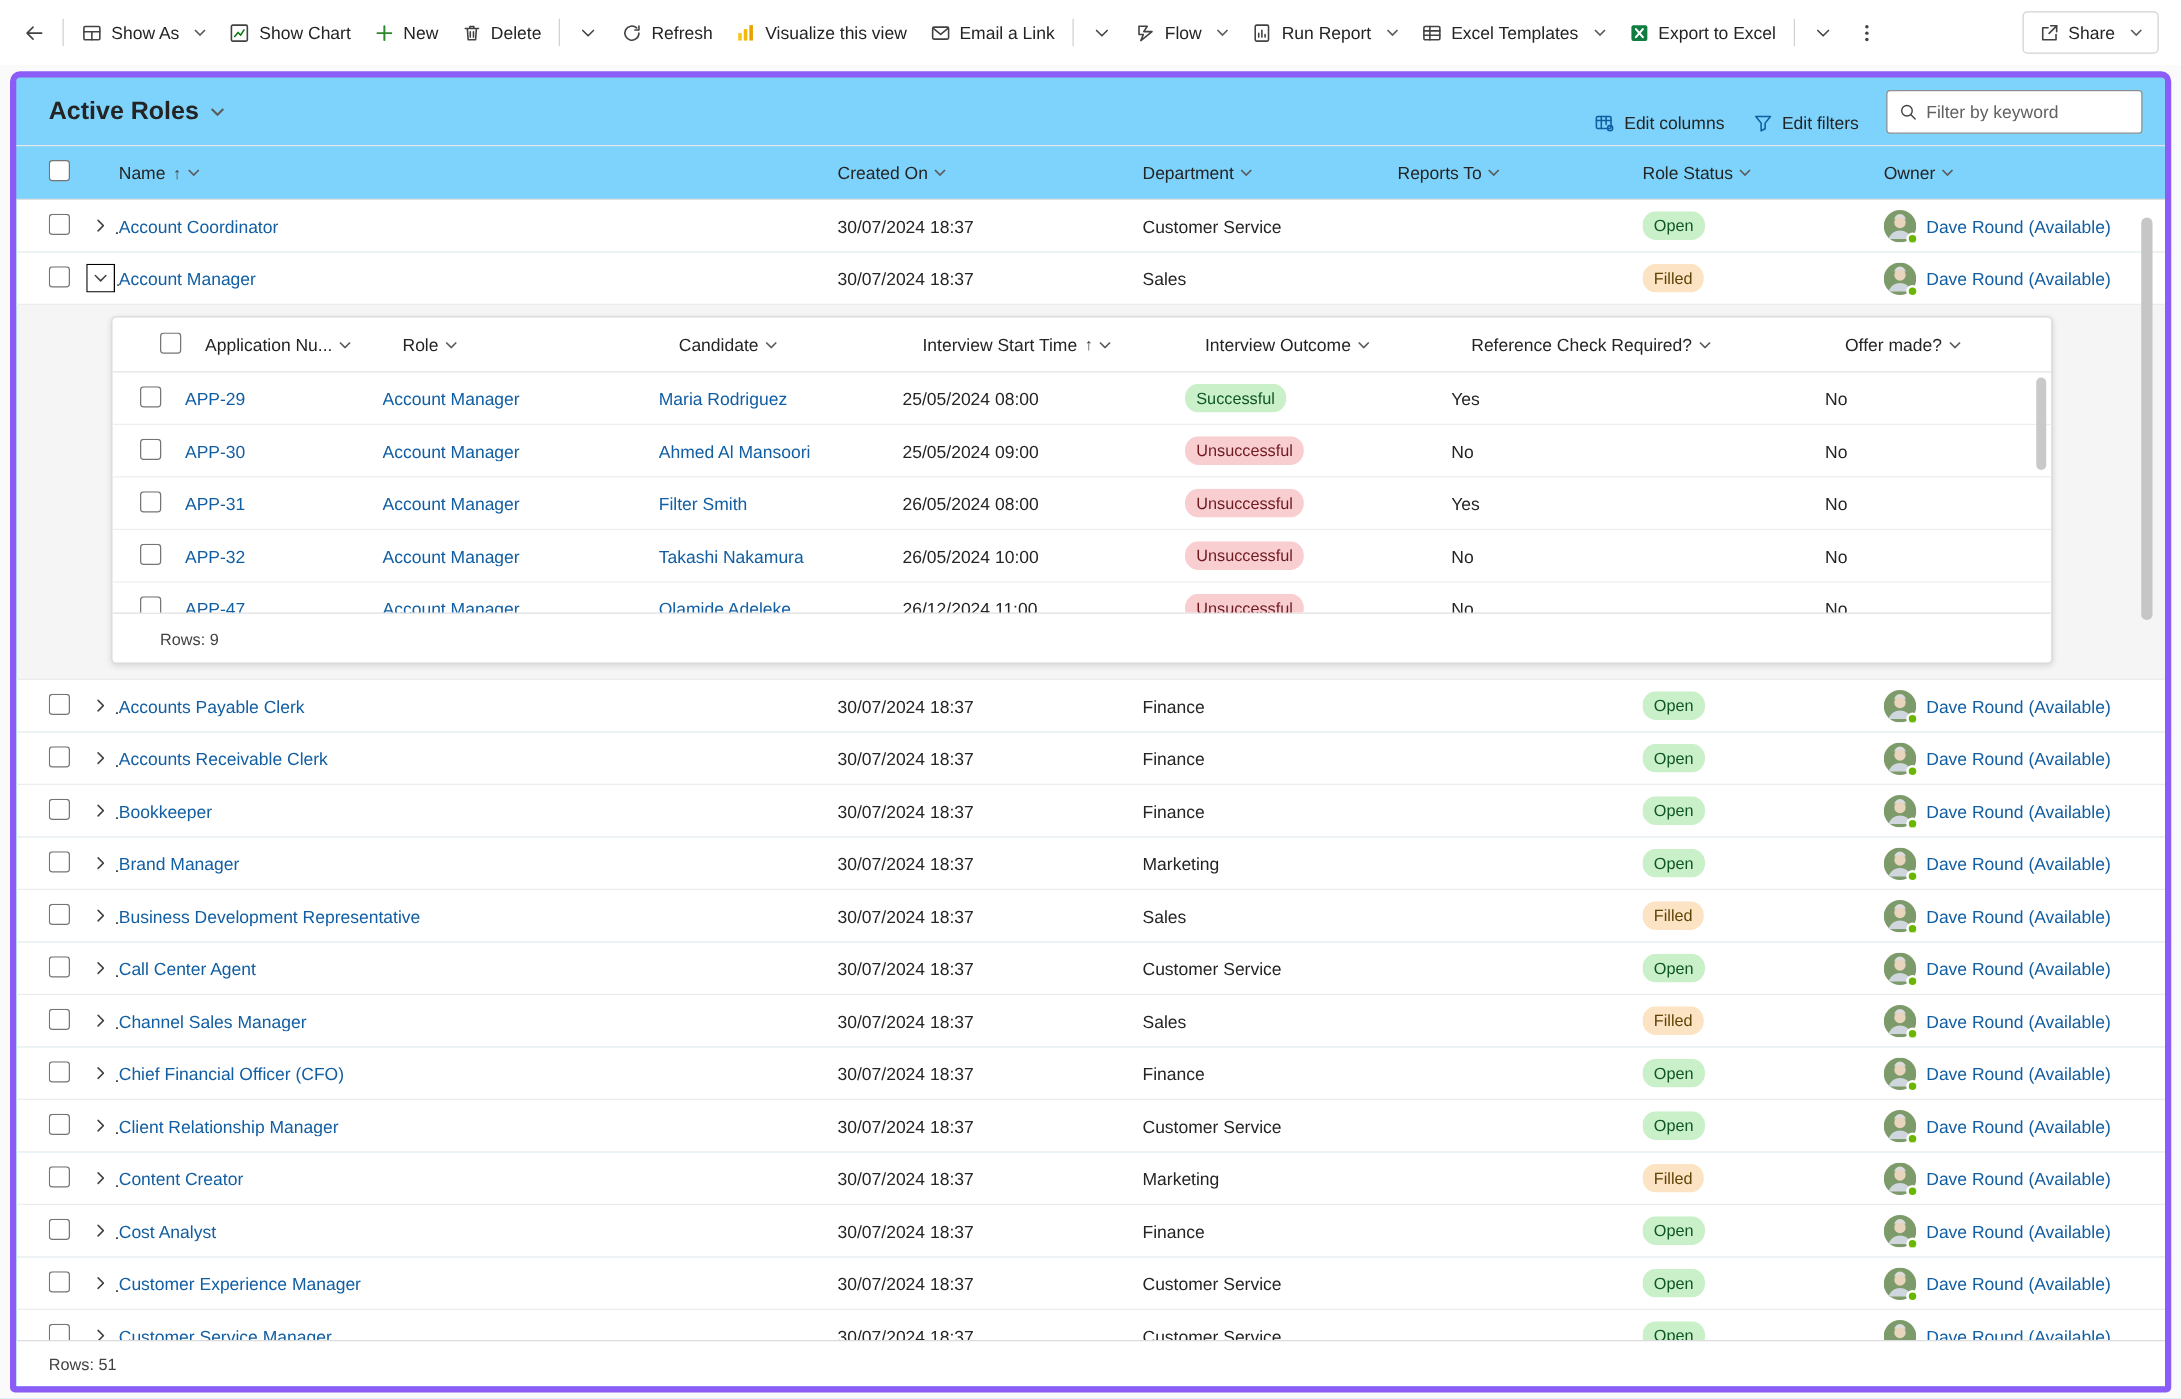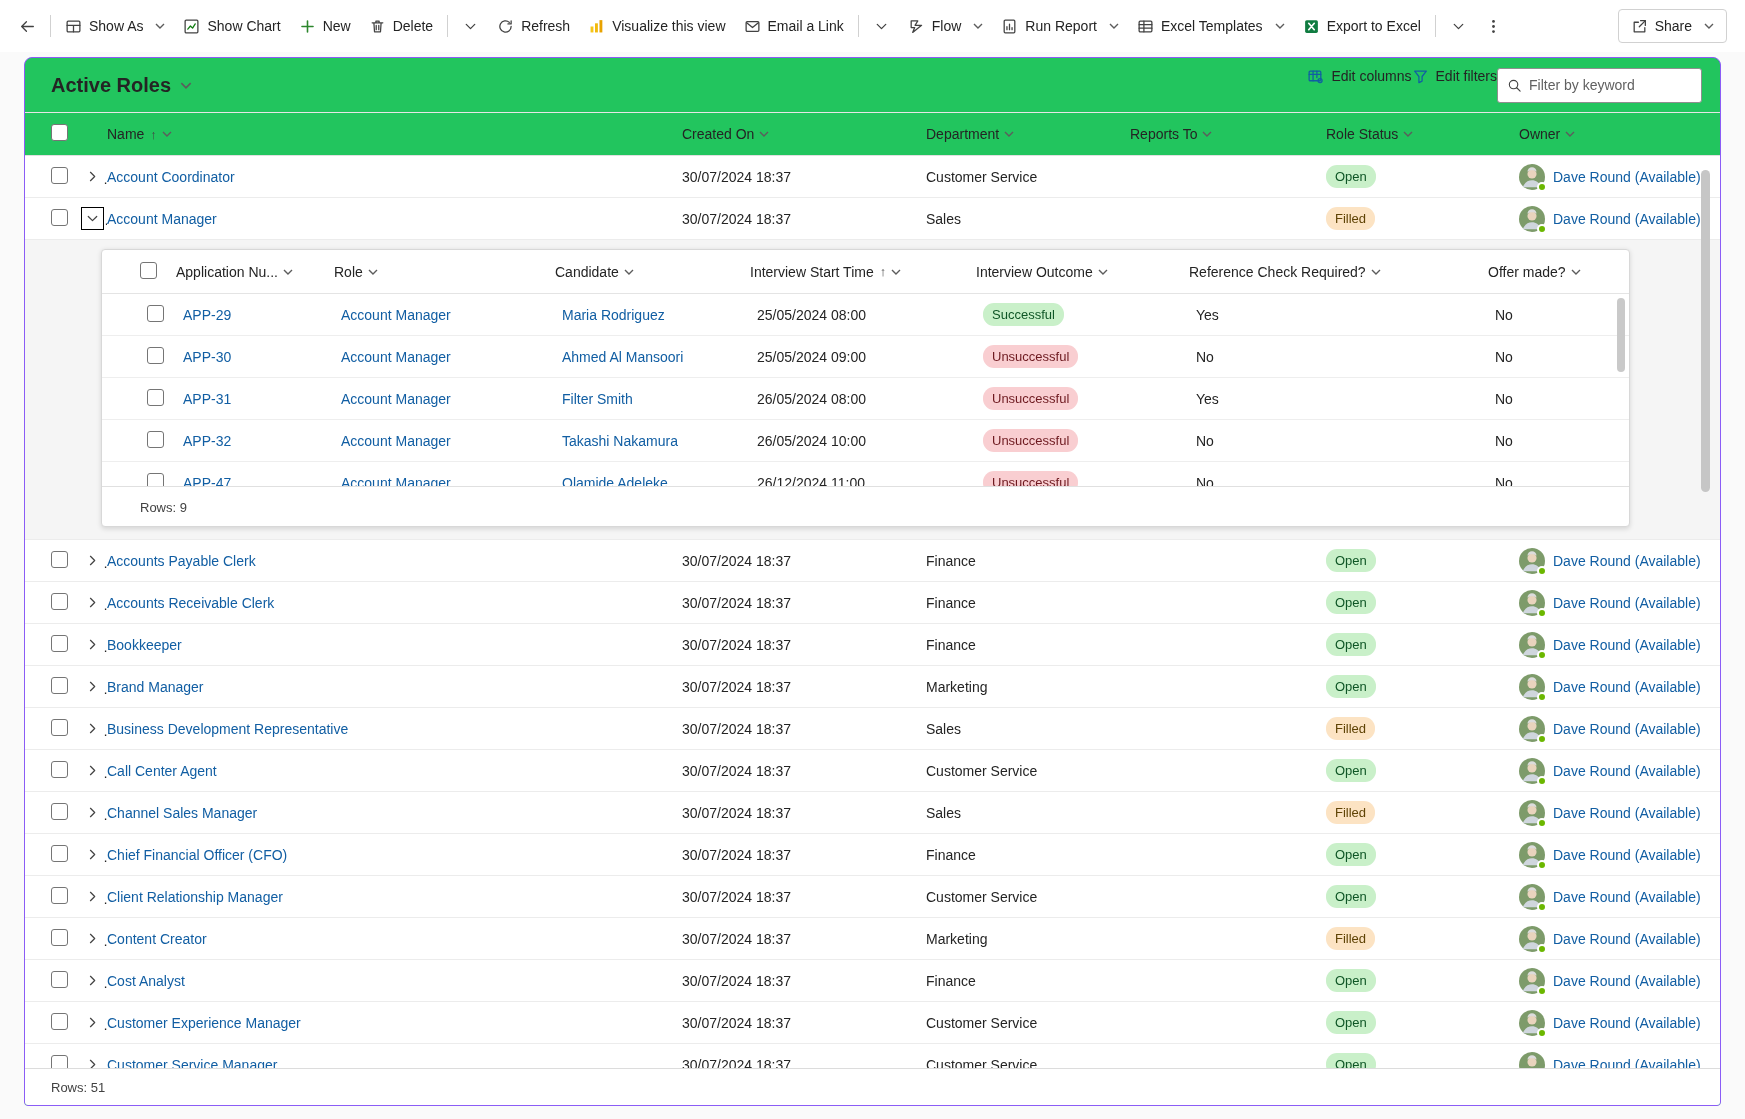--- a/index.html
+++ b/index.html
@@ -9,26 +9,26 @@
   a{text-decoration:none;cursor:pointer}
   .ic{width:17px;height:17px;stroke:#424242;stroke-width:1.2;fill:none;stroke-linecap:round;stroke-linejoin:round;flex:none}
   .caret{width:10px;height:6px;stroke:#5c5c5c;stroke-width:1.4;fill:none;margin-left:5px;flex:none}
   
   .commandbar{height:52px;background:#fff;display:flex;align-items:center;padding:0 18px 0 10px}
   .tb-left{display:flex;align-items:center;flex:1;min-width:0}
   .tb-btn{display:inline-flex;align-items:center;gap:7px;height:36px;padding:0 9px;border-radius:4px;white-space:nowrap}
   .tb-div{width:1px;height:22px;background:#d1d1d1;margin:0 5px;flex:none}
   .share-btn{display:inline-flex;align-items:center;gap:7px;height:34px;padding:0 12px;border:1px solid #d1d1d1;border-radius:4px;background:#fff;margin-left:auto}
   
-  .card{background:#22c55e;border:1px solid #8b5cf6;border-radius:8px 8px 4px 4px;margin:5px 24px 0;overflow:hidden}
+  .card{background:#7dd3fc;border:5px solid #8b5cf6;border-radius:8px 8px 4px 4px;margin:5px 8px 0;overflow:hidden}
   .view-header{height:54px;display:flex;align-items:center;padding:0 18px 0 26px}
   .view-title-wrap{display:flex;align-items:center;cursor:pointer}
   .view-title{font-size:20px;font-weight:700}
   .view-title-wrap .caret{width:12px;height:7px;margin-left:9px}
-  .view-actions{margin-left:auto;display:flex;align-items:flex-start;}
+  .view-actions{margin-left:auto;display:flex;align-items:flex-end;gap:22px}
   .va-btn{display:inline-flex;align-items:center;gap:7px}
   .va-btn .ic{stroke:#115ea3}
   .searchbox{width:205px;height:35px;border:1px solid #8f8f8f;border-radius:3px;display:flex;align-items:center;gap:7px;padding:0 9px;background:#fff}
   .searchbox input{border:none;outline:none;flex:1;font-size:14px;font-family:inherit;min-width:0;background:transparent}
   .searchbox input::placeholder{color:#616161}
   
   :root{--gcols:30px 26px 575px 244px 204px 196px 193px 1fr;
         --ncols:36px 158px 221px 195px 226px 213px 299px 1fr}
   .g-head{display:grid;grid-template-columns:var(--gcols);align-items:center;height:44px;
           padding:0 18px 0 26px;border-top:1px solid #e6e6e6;border-bottom:1px solid #e0e0e0}
@@ -55,21 +55,21 @@
             background:var(--presence);border:2px solid #fff}
   .main-scroll{position:absolute;right:10px;top:14px;width:9px;height:322px;background:#c6c6c6;border-radius:5px}
   
   .expand-zone{height:300px;background:#f5f5f5;padding:9px 90px 0 76px;border-bottom:1px solid #ececec}
   .nested-card{height:278px;background:#fff;border:1px solid #d8d8d8;border-radius:4px;
                box-shadow:0 1.6px 5px rgba(0,0,0,.13);overflow:hidden}
   .n-head{display:grid;grid-template-columns:var(--ncols);align-items:center;height:44px;
           padding:0 16px 0 38px;border-bottom:1px solid #e4e4e4}
   .n-viewport{position:relative;height:192px;overflow:hidden}
   .n-row{display:grid;grid-template-columns:var(--ncols);align-items:center;height:42px;
-         padding:0 16px 0 45px;border-bottom:1px solid #eeeeee}
+         padding:0 16px 0 22px;border-bottom:1px solid #eeeeee}
   .n-scroll{position:absolute;right:4px;top:4px;width:8px;height:74px;background:#c9c9c9;border-radius:4px}
   .n-foot{height:42px;border-top:1px solid #e0e0e0;display:flex;align-items:center;padding-left:38px;
           font-size:13px;color:#424242}
   
   .g-foot{height:37px;border-top:1px solid #dcdcdc;display:flex;align-items:center;padding-left:26px;
           font-size:13px;color:#424242;background:#fff}
 </style>
 </head>
 <body>
 

